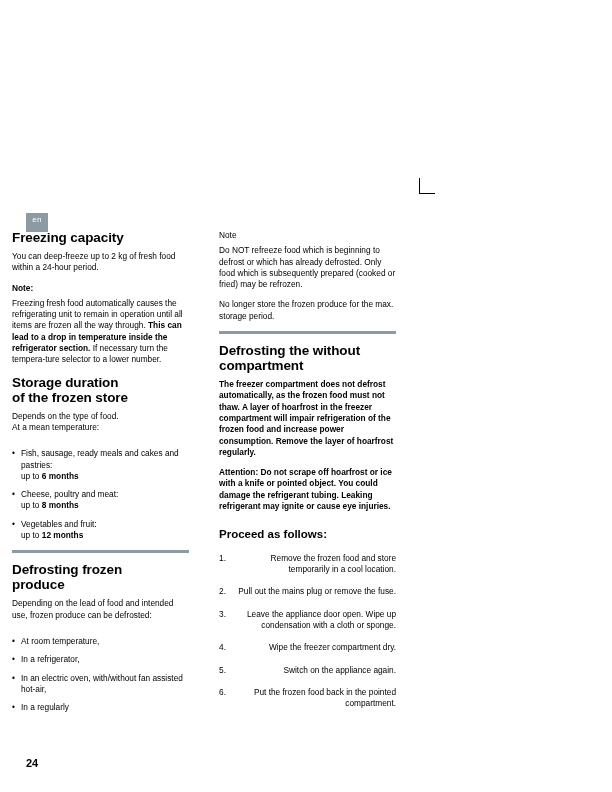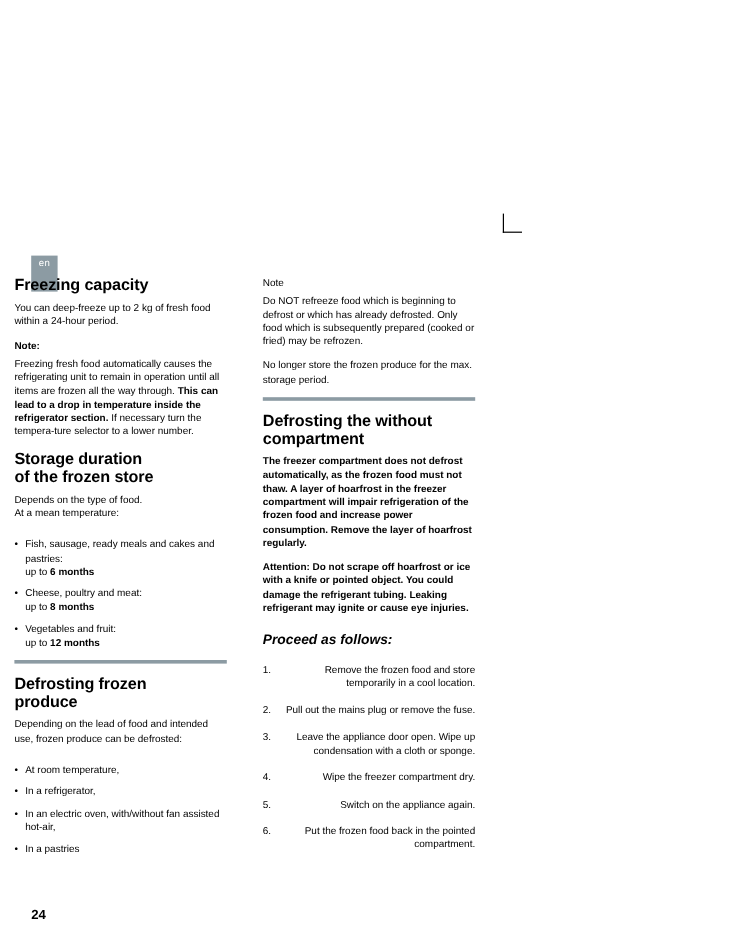--- a/index.html
+++ b/index.html
@@ -39,21 +39,21 @@
     position: absolute;
     left: 0; bottom: 0;
     width: 16px; height: 1px;
     background: #000;
   }
   .lang-tag {
     position: absolute;
     left: 26px;
     top: 213px;
     width: 22px;
-    height: 30px;
+    height: 19px;
     background: #8c9ba3;
     color: #ffffff;
     font-size: 8px;
     line-height: 13px;
     text-align: center;
     letter-spacing: .2px;
   }
   .col {
     position: absolute;
     width: 177px;
@@ -67,21 +67,20 @@
     font-weight: bold;
     margin: 0 0 6px 0;
     line-height: 15px;
     letter-spacing: -0.1px;
   }
   h3.subsection {
     font-size: 11.5px;
     font-weight: bold;
     margin: 16px 0 5px 0;
     line-height: 13.5px;
-    font-style: italic;
   }
   p {
     font-size: 8.3px;
     line-height: 11.3px;
     margin: 0 0 9px 0;
   }
   p.tight { margin-bottom: 4px; }
   .b { font-weight: bold; }
   ul {
     list-style: none;
@@ -185,21 +184,21 @@
     <h2 class="section">
       <span>Defrosting frozen</span><br>
       <span>produce</span>
     </h2>
     <p>Depending  on the lead of food and intended use, frozen produce can be defrosted:</p>
 
     <ul>
       <li>At room temperature,</li>
       <li>In a refrigerator,</li>
       <li>In an electric oven, with/without fan assisted hot-air,</li>
-      <li>In a pastries</li>
+      <li>In a regularly</li>
     </ul>
   </div>
 
   <div class="col col-right">
 
     <p class="tight">Note</p>
     <p>Do NOT refreeze food which is beginning to defrost or which has already defrosted. Only food which is subsequently prepared (cooked or fried) may be refrozen.</p>
     <p>No longer store the frozen produce for the max. storage period.</p>
 
     <div class="rule"></div>

